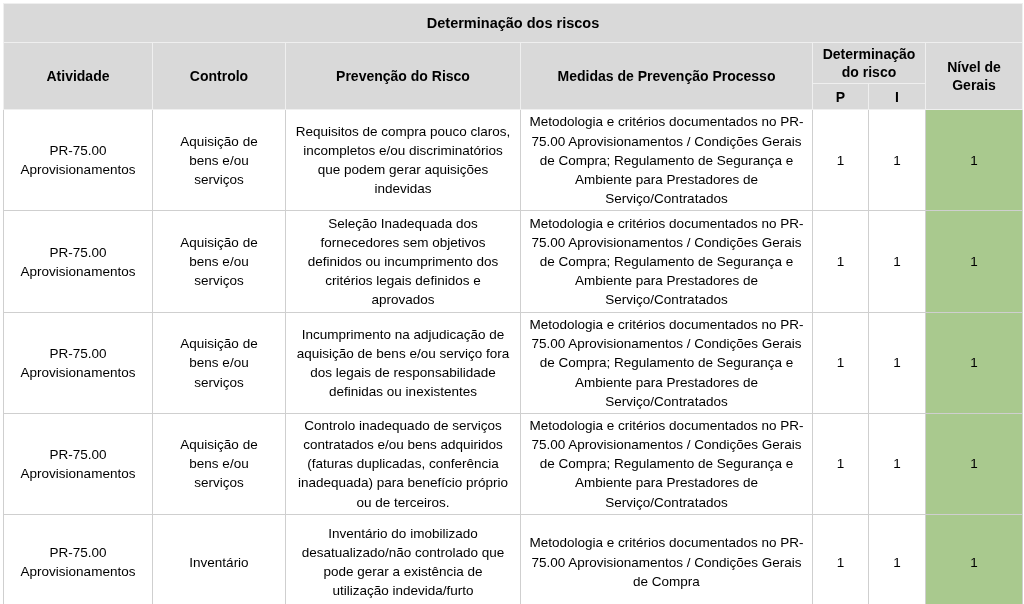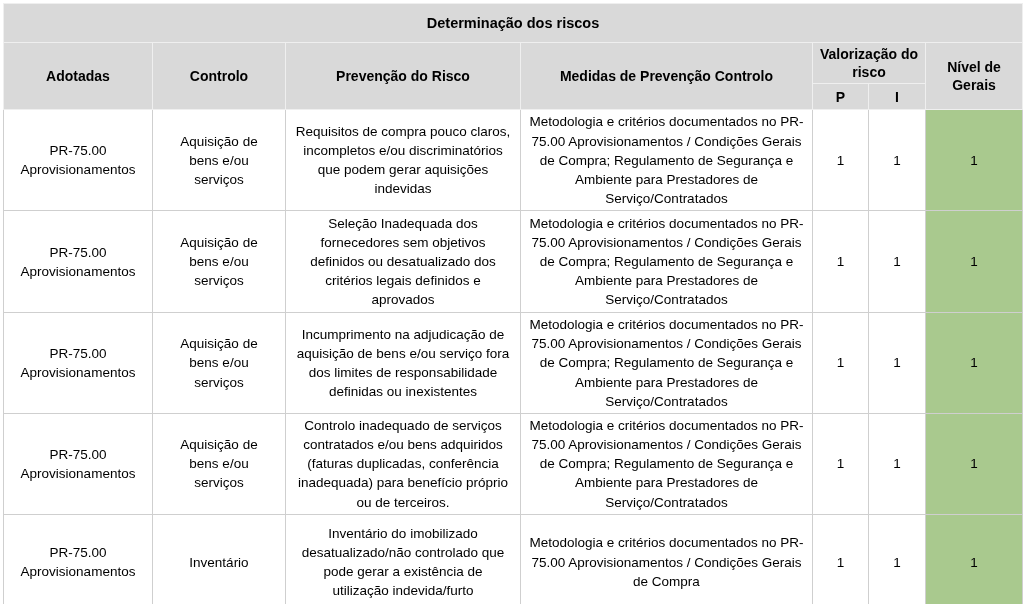--- a/index.html
+++ b/index.html
@@ -63,55 +63,55 @@
     <col style="width:292px">
     <col style="width:56px">
     <col style="width:57px">
     <col style="width:97px">
   </colgroup>
   <thead>
     <tr class="title-row">
       <th colspan="7">Determinação dos riscos</th>
     </tr>
     <tr class="head-main">
-      <th rowspan="2">Adotadas</th>
+      <th rowspan="2">Atividade</th>
       <th rowspan="2">Controlo</th>
       <th rowspan="2">Prevenção do Risco</th>
-      <th rowspan="2">Medidas de Prevenção Controlo</th>
-      <th colspan="2">Valorização do risco</th>
+      <th rowspan="2">Medidas de Prevenção Processo</th>
+      <th colspan="2">Determinação do risco</th>
       <th rowspan="2">Nível de Gerais</th>
     </tr>
     <tr class="head-sub">
       <th>P</th>
       <th>I</th>
     </tr>
   </thead>
   <tbody>
     <tr class="r1">
       <td class="c-proc">PR-75.00 Aprovisionamentos</td>
       <td class="c-ativ">Aquisição de bens e/ou serviços</td>
       <td class="c-desc">Requisitos de compra pouco claros, incompletos e/ou discriminatórios que podem gerar aquisições indevidas</td>
       <td class="c-med">Metodologia e critérios documentados no PR-75.00 Aprovisionamentos / Condições Gerais de Compra; Regulamento de Segurança e Ambiente para Prestadores de Serviço/Contratados</td>
       <td class="c-p">1</td>
       <td class="c-i">1</td>
       <td class="c-nivel">1</td>
     </tr>
     <tr class="r2">
       <td class="c-proc">PR-75.00 Aprovisionamentos</td>
       <td class="c-ativ">Aquisição de bens e/ou serviços</td>
-      <td class="c-desc">Seleção Inadequada dos fornecedores sem objetivos definidos ou desatualizado dos critérios legais definidos e aprovados</td>
+      <td class="c-desc">Seleção Inadequada dos fornecedores sem objetivos definidos ou incumprimento dos critérios legais definidos e aprovados</td>
       <td class="c-med">Metodologia e critérios documentados no PR-75.00 Aprovisionamentos / Condições Gerais de Compra; Regulamento de Segurança e Ambiente para Prestadores de Serviço/Contratados</td>
       <td class="c-p">1</td>
       <td class="c-i">1</td>
       <td class="c-nivel">1</td>
     </tr>
     <tr class="r3">
       <td class="c-proc">PR-75.00 Aprovisionamentos</td>
       <td class="c-ativ">Aquisição de bens e/ou serviços</td>
-      <td class="c-desc">Incumprimento na adjudicação de aquisição de bens e/ou serviço fora dos limites de responsabilidade definidas ou inexistentes</td>
+      <td class="c-desc">Incumprimento na adjudicação de aquisição de bens e/ou serviço fora dos legais de responsabilidade definidas ou inexistentes</td>
       <td class="c-med">Metodologia e critérios documentados no PR-75.00 Aprovisionamentos / Condições Gerais de Compra; Regulamento de Segurança e Ambiente para Prestadores de Serviço/Contratados</td>
       <td class="c-p">1</td>
       <td class="c-i">1</td>
       <td class="c-nivel">1</td>
     </tr>
     <tr class="r4">
       <td class="c-proc">PR-75.00 Aprovisionamentos</td>
       <td class="c-ativ">Aquisição de bens e/ou serviços</td>
       <td class="c-desc">Controlo inadequado de serviços contratados e/ou bens adquiridos (faturas duplicadas, conferência inadequada) para benefício próprio ou de terceiros.</td>
       <td class="c-med">Metodologia e critérios documentados no PR-75.00 Aprovisionamentos / Condições Gerais de Compra; Regulamento de Segurança e Ambiente para Prestadores de Serviço/Contratados</td>

